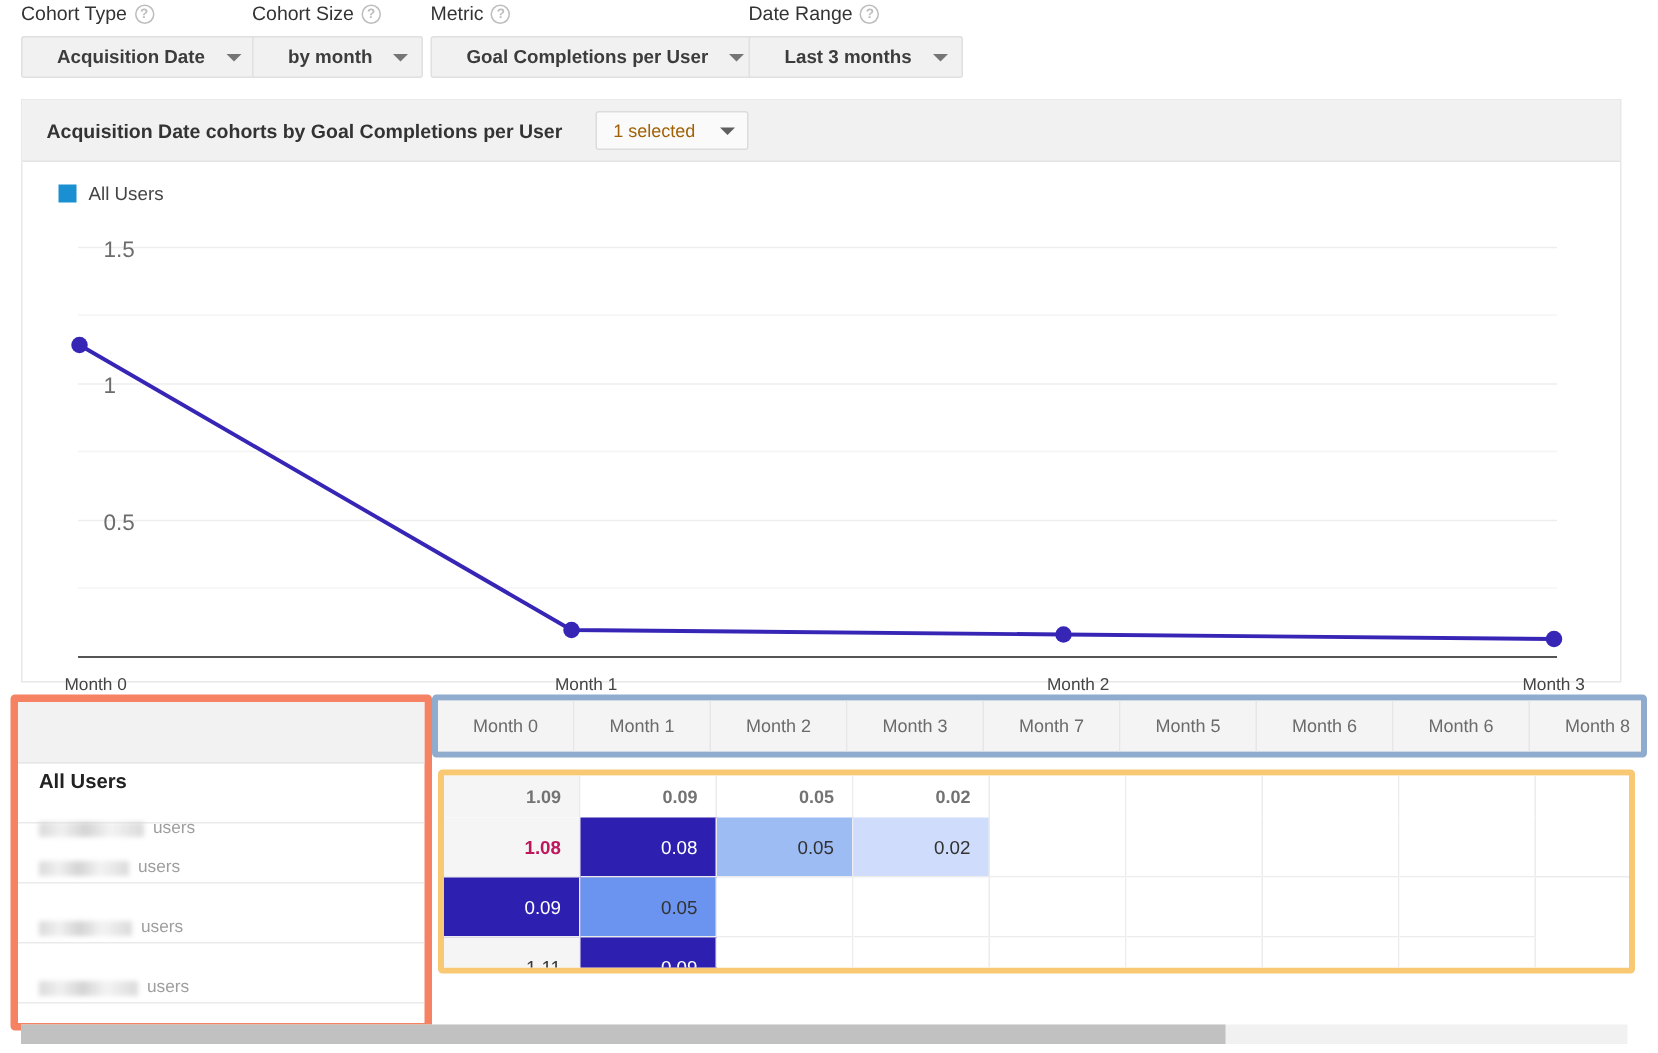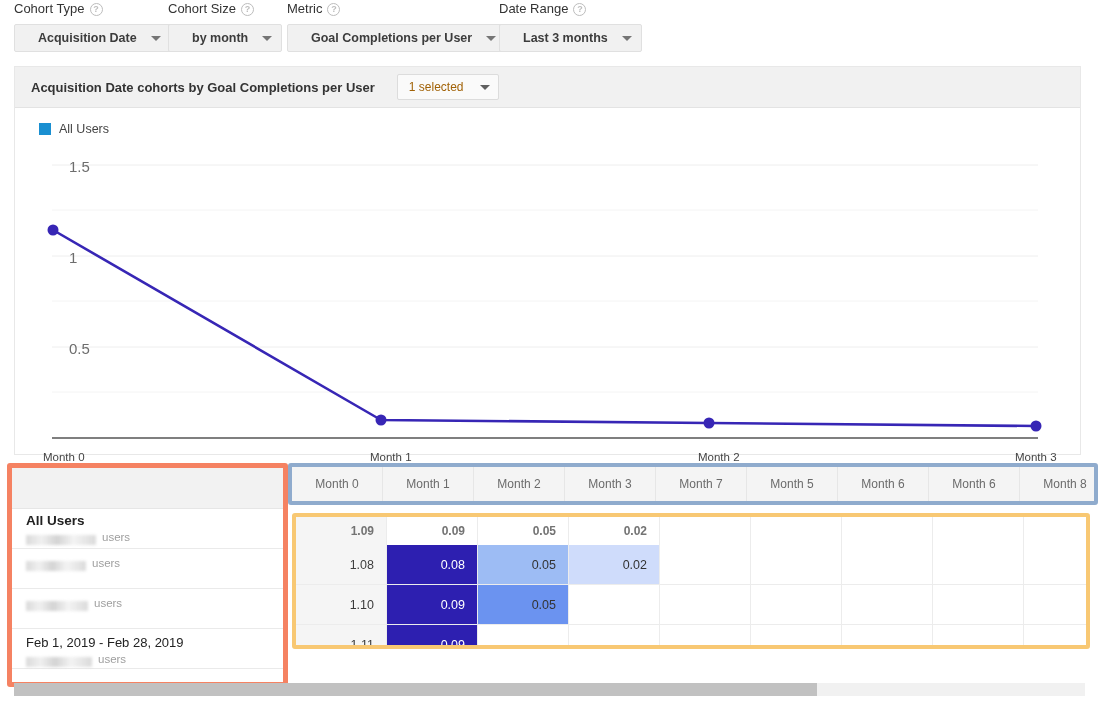--- a/index.html
+++ b/index.html
@@ -175,23 +175,23 @@
     font-size: 13px;
     color: #222;
     line-height: 16px;
     white-space: nowrap;
   }
   .name-primary.bold { font-weight: bold; font-size: 13.5px; }
   .name-sub {
     font-size: 11.5px;
     color: #9e9e9e;
     line-height: 15px;
-    margin-top: 1px;
-    display: flex;
-    align-items: flex-end;
+    margin-top: 16px;
+    display: flex;
+    align-items: center;
   }
   .blur-bar {
     display: inline-block;
     height: 10px;
     width: 70px;
     margin-right: 6px;
     border-radius: 1px;
     background: linear-gradient(90deg,
       rgba(205,205,205,.75) 0%,
       rgba(228,228,228,.55) 22%,
@@ -400,21 +400,20 @@
       </div>
 
       <div class="name-row">
         <div class="name-sub">
           <span class="blur-bar" style="width:62px;"></span>
           <span>users</span>
         </div>
       </div>
 
       <div class="name-row">
-        <div class="name-primary">Feb 1, 2019 - Feb 28, 2019</div>
         <div class="name-sub">
           <span class="blur-bar" style="width:66px;"></span>
           <span>users</span>
         </div>
       </div>
     </div>
 
     <div class="hdr-box">
       <div class="hdr-scroll" id="hdr-scroll">
           <div class="hdr-cell">Month 0</div>
@@ -436,32 +435,31 @@
             <div class="cell">0.09</div>
             <div class="cell">0.05</div>
             <div class="cell">0.02</div>
             <div class="cell"></div>
             <div class="cell"></div>
             <div class="cell"></div>
             <div class="cell"></div>
             <div class="cell"></div>
           </div>
           <div class="grid-row">
-            <div class="cell m0" style="background: rgb(245, 245, 245); color: #404040;">1.08</div>
+            <div class="cell m0" style="background: rgb(245, 245, 245); color: #be185d; font-weight: bold;">1.08</div>
             <div class="cell" style="background: rgb(45, 31, 176); color: rgb(255, 255, 255);">0.08</div>
             <div class="cell" style="background: rgb(157, 188, 244); color: rgb(51, 51, 51);">0.05</div>
             <div class="cell" style="background: rgb(207, 220, 251); color: rgb(51, 51, 51);">0.02</div>
             <div class="cell"></div>
             <div class="cell"></div>
             <div class="cell"></div>
             <div class="cell"></div>
             <div class="cell"></div>
           </div>
           <div class="grid-row">
-            <div class="cell m0" style="background: rgb(245, 245, 245); color: rgb(58, 58, 58);">1.10</div>
             <div class="cell" style="background: rgb(45, 31, 176); color: rgb(255, 255, 255);">0.09</div>
             <div class="cell" style="background: rgb(107, 147, 240); color: rgb(51, 51, 51);">0.05</div>
             <div class="cell"></div>
             <div class="cell"></div>
             <div class="cell"></div>
             <div class="cell"></div>
             <div class="cell"></div>
             <div class="cell"></div>
           </div>
           <div class="grid-row">

